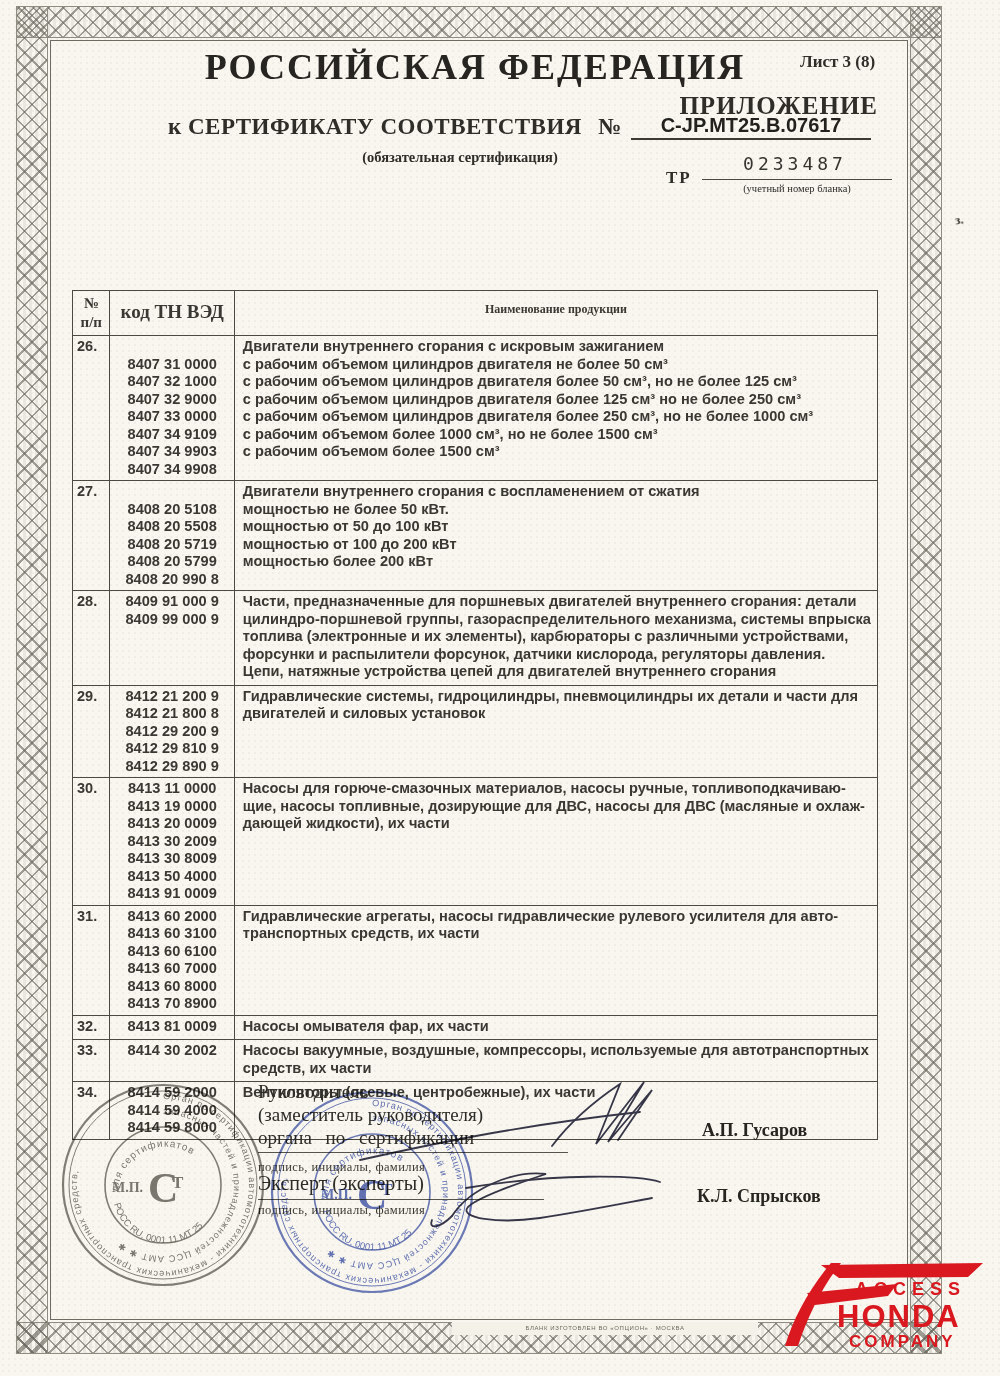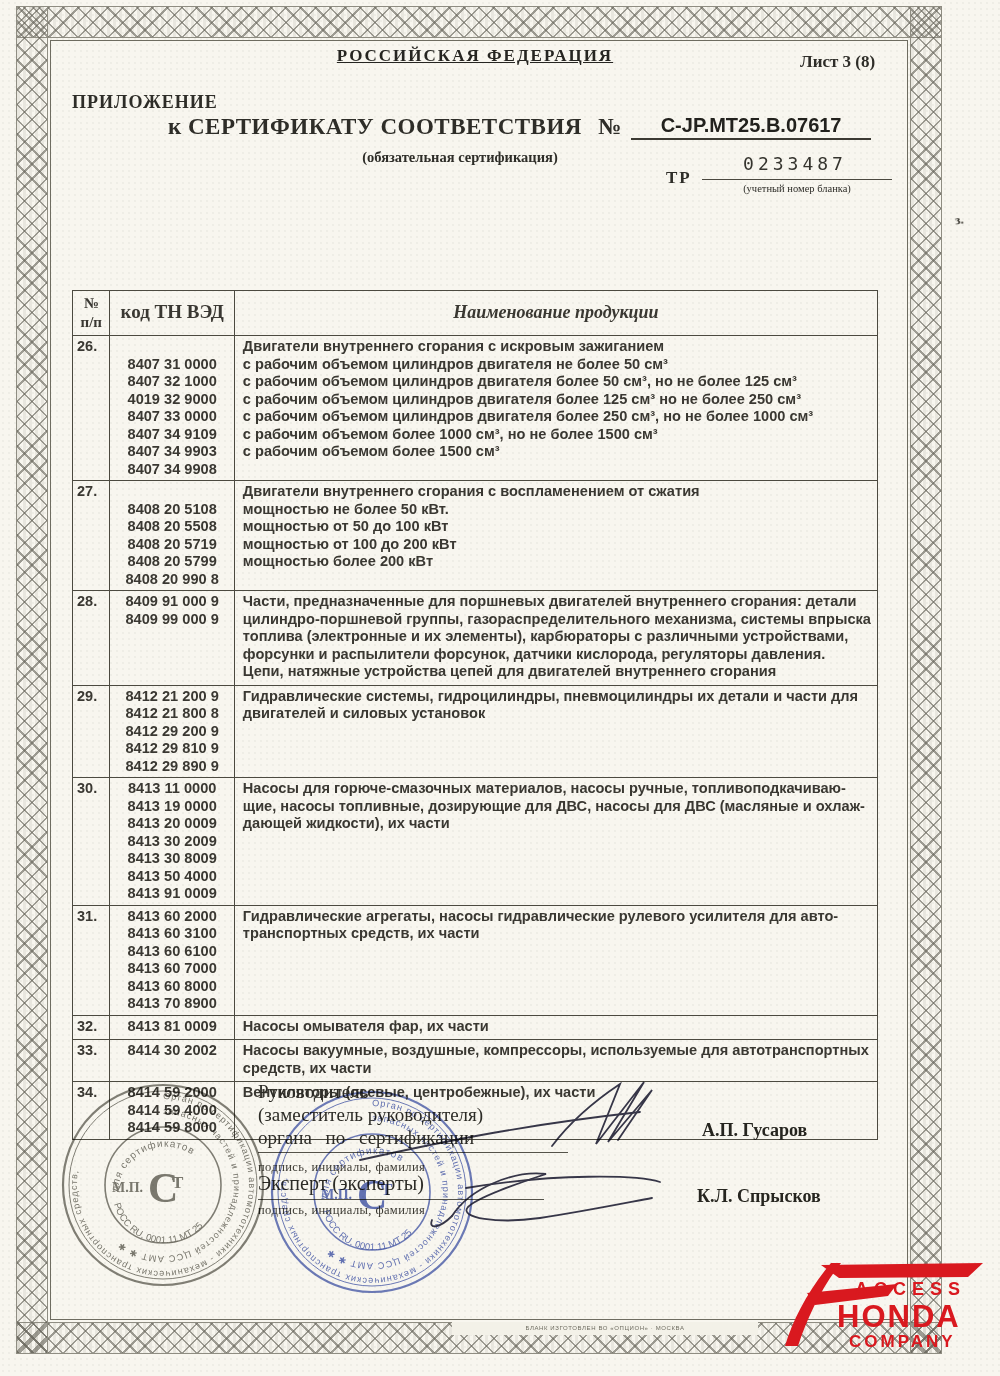--- a/index.html
+++ b/index.html
@@ -27,23 +27,23 @@
   .bt{top:0;left:0;right:0;height:30px;border-bottom:1px solid #8f8d82;}
   .bb{bottom:0;left:0;right:0;height:30px;border-top:1px solid #8f8d82;}
   .bl{left:0;top:0;bottom:0;width:30px;border-right:1px solid #8f8d82;}
   .br{right:0;top:0;bottom:0;width:30px;border-left:1px solid #8f8d82;}
   .inner-line{position:absolute;inset:33px;border:1.5px solid #6e6c60;}
 
   .abs{position:absolute;}
   .serifb{font-family:"Liberation Serif",serif;font-weight:bold;}
   .sansb{font-family:"Liberation Sans",sans-serif;font-weight:bold;}
 
-  .country-title{left:72px;width:806px;top:46px;text-align:center;font-size:17px;letter-spacing:2px;color:#262521;text-decoration:underline;}
+  .country-title{left:72px;width:806px;top:46px;text-align:center;font-size:36px;letter-spacing:2px;color:#262521;}
   .sheet{left:800px;top:52px;font-size:17px;}
-  .appendix{left:72px;width:806px;top:92px;text-align:left;font-size:18px;letter-spacing:1px;}
+  .appendix{left:72px;width:806px;top:92px;text-align:right;font-size:25px;letter-spacing:1px;}
   .cert-line{left:168px;top:114px;display:flex;align-items:flex-end;}
   .cert-label{font-size:23px;letter-spacing:.5px;}
   .no-sign{font-size:23px;margin-left:16px;}
   .cert-number{margin-left:10px;min-width:232px;text-align:center;font-size:20px;
     border-bottom:2px solid #3c3a33;padding:0 4px 1px 4px;color:#22211d;}
   .cert-type{left:290px;top:149px;width:340px;text-align:center;font-size:14.5px;}
   .tr-block{left:660px;top:152px;width:232px;height:52px;}
   .tr-label{position:absolute;left:6px;top:16px;font-size:17px;letter-spacing:2px;}
   .blank-number{position:absolute;left:42px;right:4px;top:1px;text-align:center;
     font-family:"DejaVu Sans Mono",monospace;font-size:18px;letter-spacing:4px;color:#35342e;}
@@ -52,21 +52,21 @@
   .margin-mark{left:955px;top:212px;font-size:13px;color:#3c3a33;transform:rotate(-8deg);filter:blur(.3px);}
   .subtitle{left:72px;width:806px;top:217px;text-align:center;font-size:17.5px;line-height:24px;
     font-family:"Liberation Sans",sans-serif;font-weight:bold;color:#33322c;}
 
   
   table.products{position:absolute;left:72px;top:290px;width:806px;border-collapse:collapse;
     font-family:"Liberation Sans",sans-serif;font-weight:bold;color:#3a3832;}
   table.products th, table.products td{border:1.6px solid #4c4a40;vertical-align:top;}
   th.h-num{width:38px;font-family:"Liberation Serif",serif;font-size:15px;line-height:19px;font-weight:bold;padding:3px 0;}
   th.h-code{width:127px;font-family:"Liberation Serif",serif;font-size:19px;font-weight:bold;padding:10px 0;}
-  th.h-name{font-family:"Liberation Serif",serif;font-size:18px;font-weight:bold;padding:11px 16px;font-style:italic;}
+  th.h-name{font-family:"Liberation Serif",serif;font-size:12px;font-weight:bold;padding:11px 16px;}
   td.c-num{font-size:14.5px;padding:2px 0 2px 4px;}
   td.c-code{text-align:center;font-size:14.6px;padding:2px 0;}
   td.c-name{font-size:14.6px;padding:2px 6px 4px 8px;}
   .ln{min-height:17.5px;line-height:17.5px;white-space:nowrap;}
 
   
   .role-block{left:258px;top:1080px;width:310px;font-size:19px;line-height:23px;color:#2c2b26;}
   .role-3{border-bottom:1.5px solid #55534a;padding-bottom:3px;word-spacing:9px;}
   .sign-caption{font-size:12.5px;letter-spacing:.4px;padding-top:3px;color:#3c3a33;}
   .expert-block{left:258px;top:1172px;width:286px;font-size:20px;color:#2c2b26;}
@@ -125,21 +125,21 @@
         <th class="h-name">Наименование продукции</th>
       </tr>
     </thead>
     <tbody>
         <tr>
           <td class="c-num">26.</td>
           <td class="c-code">
             <div class="ln"></div>
             <div class="ln">8407 31 0000</div>
             <div class="ln">8407 32 1000</div>
-            <div class="ln">4019 32 9000</div>
+            <div class="ln">8407 32 9000</div>
             <div class="ln">8407 33 0000</div>
             <div class="ln">8407 34 9109</div>
             <div class="ln">8407 34 9903</div>
             <div class="ln">8407 34 9908</div>
           </td>
           <td class="c-name">
             <div class="ln">Двигатели внутреннего сгорания с искровым зажиганием</div>
             <div class="ln">с рабочим объемом цилиндров двигателя  не более 50 см³</div>
             <div class="ln">с рабочим объемом цилиндров двигателя более 50 см³, но не более 125 см³</div>
             <div class="ln">с рабочим объемом цилиндров двигателя более 125 см³ но не более 250 см³</div>

